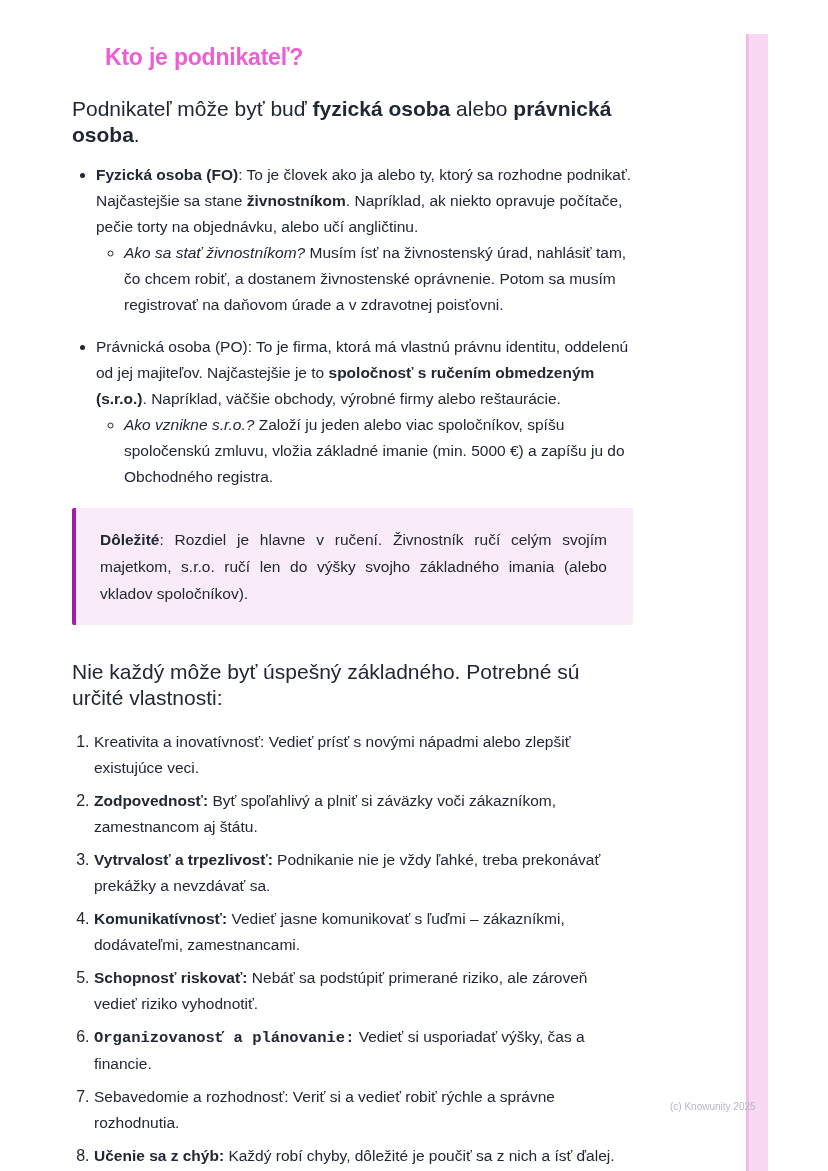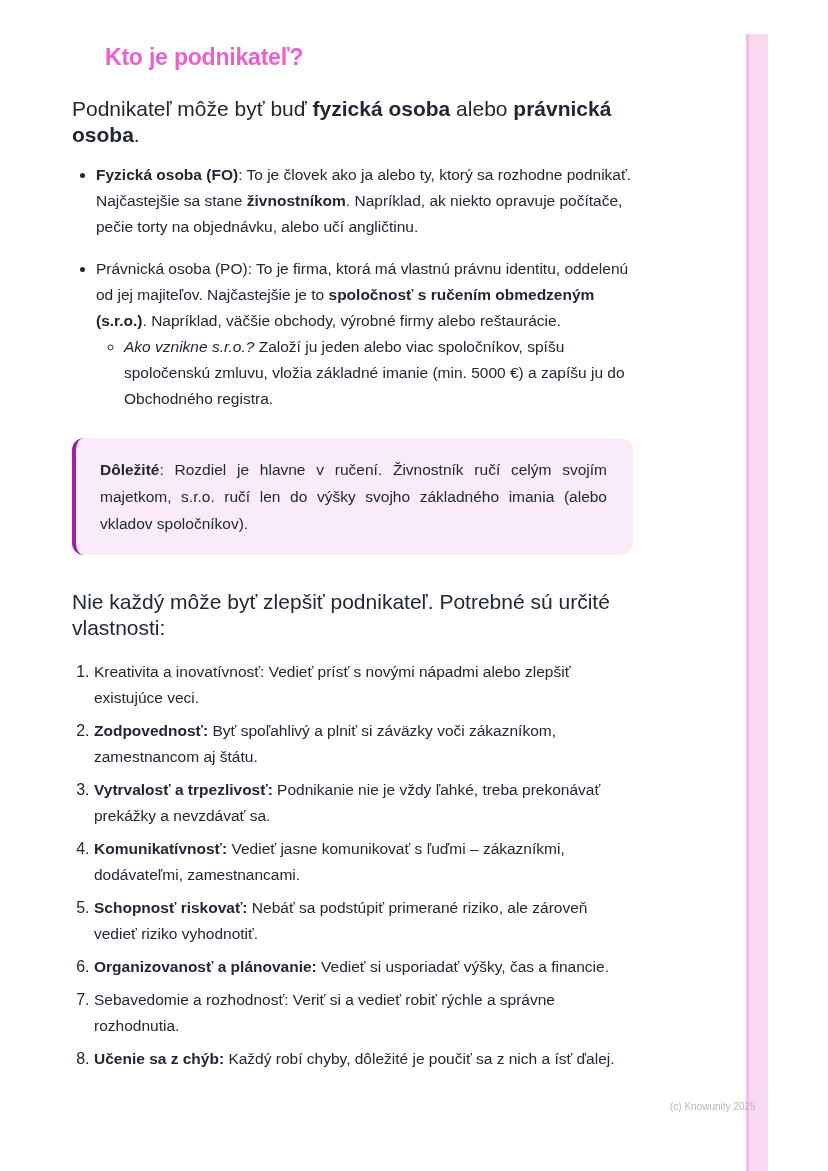--- a/index.html
+++ b/index.html
@@ -38,36 +38,36 @@
   h2{margin-top:34px;margin-bottom:22px;}
   .para{
     font-size:21px;
     line-height:26px;
   }
   .intro{margin-bottom:14px;}
   .qual-intro{margin-bottom:18px;}
   ul.bullets{
     list-style:disc outside;
     padding-left:24px;
-    margin-bottom:26px;
+    margin-bottom:18px;
   }
   ul.bullets > li{margin-bottom:16px;}
   ul.bullets > li:last-child{margin-bottom:0;}
   ul.subbullets{
     list-style:circle outside;
     padding-left:28px;
   }
   .li-text{
     font-size:15.5px;
     line-height:26px;
   }
   .callout{
     background:var(--callout-bg);
     border-left:4px solid var(--callout-border);
-    border-radius:12px;
+    border-radius:2px;
     padding:18px 26px 18px 24px;
     margin-bottom:34px;
   }
   .callout-text{
     font-size:15.5px;
     line-height:27px;
     text-align:justify;
   }
   ol.qualities{
     list-style:decimal outside;
@@ -101,56 +101,61 @@
 
   <main class="content">
 
     <h1>Kto je podnikateľ?</h1>
 
     <p class="para intro"><span>Podnikateľ môže byť buď </span><span style="font-weight: 700;">fyzická osoba</span><span> alebo </span><span style="font-weight: 700;">právnická osoba</span><span>.</span></p>
 
     <ul class="bullets">
       <li>
         <p class="li-text"><span style="font-weight: 700;">Fyzická osoba (FO)</span><span>: To je človek ako ja alebo ty, ktorý sa rozhodne podnikať. Najčastejšie sa stane </span><span style="font-weight: 700;">živnostníkom</span><span>. Napríklad, ak niekto opravuje počítače, pečie torty na objednávku, alebo učí angličtinu.</span></p>
+        <ul class="subbullets">
+          <li>
+            <p class="li-text"><span style="font-style: italic;">Ako sa stať živnostníkom?</span><span> Musím ísť na živnostenský úrad, nahlásiť tam, čo chcem robiť, a dostanem živnostenské oprávnenie. Potom sa musím registrovať na daňovom úrade a v zdravotnej poisťovni.</span></p>
+          </li>
+        </ul>
       </li>
       <li>
         <p class="li-text"><span style="font-weight: 400; text-align: center;">Právnická osoba (PO)</span><span>: To je firma, ktorá má vlastnú právnu identitu, oddelenú od jej majiteľov. Najčastejšie je to </span><span style="font-weight: 700;">spoločnosť s ručením obmedzeným (s.r.o.)</span><span>. Napríklad, väčšie obchody, výrobné firmy alebo reštaurácie.</span></p>
         <ul class="subbullets">
           <li>
             <p class="li-text"><span style="font-style: italic;">Ako vznikne s.r.o.?</span><span> Založí ju jeden alebo viac spoločníkov, spíšu spoločenskú zmluvu, vložia základné imanie (min. 5000 €) a zapíšu ju do Obchodného registra.</span></p>
           </li>
         </ul>
       </li>
     </ul>
 
     <aside class="callout">
       <p class="callout-text"><span style="font-weight: 700;">Dôležité</span><span>: Rozdiel je hlavne v ručení. Živnostník ručí celým svojím majetkom, s.r.o. ručí len do výšky svojho základného imania (alebo vkladov spoločníkov).</span></p>
     </aside>
 
 
-    <p class="para qual-intro">Nie každý môže byť zlepšiť podnikateľ. Potrebné sú určité vlastnosti:</p>
+    <p class="para qual-intro">Nie každý môže byť úspešný základného. Potrebné sú určité vlastnosti:</p>
 
     <ol class="qualities">
       <li>
           <p class="li-text"><span style="font-weight: 400;">Kreativita a inovatívnosť:</span><span> Vedieť prísť s novými nápadmi alebo zlepšiť existujúce veci.</span></p>
         </li>
       <li>
           <p class="li-text"><span style="font-weight: 700;">Zodpovednosť:</span><span> Byť spoľahlivý a plniť si záväzky voči zákazníkom, zamestnancom aj štátu.</span></p>
         </li>
       <li>
           <p class="li-text"><span style="font-weight: 700;">Vytrvalosť a trpezlivosť:</span><span> Podnikanie nie je vždy ľahké, treba prekonávať prekážky a nevzdávať sa.</span></p>
         </li>
       <li>
           <p class="li-text"><span style="font-weight: 700;">Komunikatívnosť:</span><span> Vedieť jasne komunikovať s ľuďmi – zákazníkmi, dodávateľmi, zamestnancami.</span></p>
         </li>
       <li>
           <p class="li-text"><span style="font-weight: 700;">Schopnosť riskovať:</span><span> Nebáť sa podstúpiť primerané riziko, ale zároveň vedieť riziko vyhodnotiť.</span></p>
         </li>
       <li>
-          <p class="li-text"><span style="font-weight: 700;">Organizovanosť a plánovanie:</span><span> Vedieť si usporiadať výšky, čas a financie.</span></p>
+          <p class="li-text"><span style="font-weight: 700; font-family: Liberation Mono, monospace;">Organizovanosť a plánovanie:</span><span> Vedieť si usporiadať výšky, čas a financie.</span></p>
         </li>
       <li>
           <p class="li-text"><span style="font-weight: 400; text-align: right;">Sebavedomie a rozhodnosť:</span><span> Veriť si a vedieť robiť rýchle a správne rozhodnutia.</span></p>
         </li>
       <li>
           <p class="li-text"><span style="font-weight: 700;">Učenie sa z chýb:</span><span> Každý robí chyby, dôležité je poučiť sa z nich a ísť ďalej.</span></p>
         </li>
     </ol>
 
   </main>

